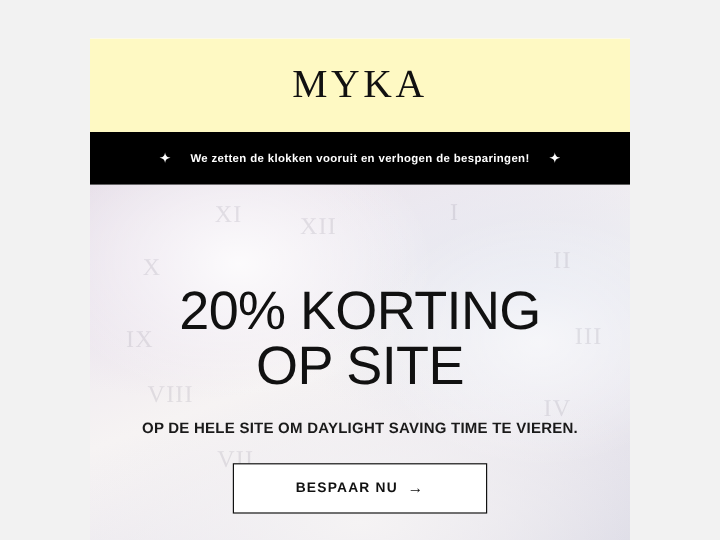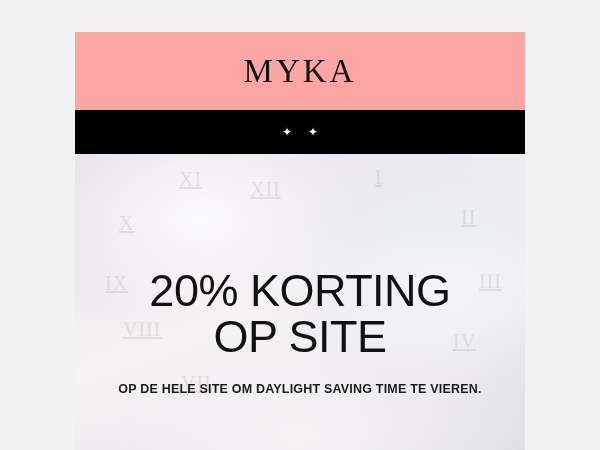--- a/index.html
+++ b/index.html
@@ -18,21 +18,21 @@
     left: 75px;
     top: 32px;
     width: 450px;
     height: 418px;
     background: #ffffff;
     overflow: hidden;
   }
   
   .logo-bar {
     height: 78px;
-    background: #fca5a5;
+    background: #fef9c3;
     display: flex;
     align-items: center;
     justify-content: center;
   }
   .logo {
     font-family: "Liberation Serif", serif;
     font-size: 33px;
     letter-spacing: 3px;
     color: #111111;
     font-weight: 400;
@@ -89,21 +89,21 @@
   }
   .clock-marks {
     position: absolute;
     inset: 0;
     pointer-events: none;
     font-family: "Liberation Serif", serif;
     color: rgba(120,115,130,0.16);
     font-size: 20px;
     letter-spacing: 1px;
   }
-  .clock-marks span { position: absolute; text-decoration: underline; }
+  .clock-marks span { position: absolute; }
   .cm-xii { left: 175px; top: 24px; }
   .cm-i   { left: 300px; top: 12px; }
   .cm-ii  { left: 386px; top: 52px; }
   .cm-iii { left: 404px; top: 116px; }
   .cm-iv  { left: 378px; top: 176px; text-align: right; }
   .cm-ix  { left: 30px;  top: 118px; }
   .cm-x   { left: 44px;  top: 58px; }
   .cm-xi  { left: 104px; top: 14px; }
   .cm-viii{ left: 48px;  top: 164px; }
   .cm-vii { left: 106px; top: 218px; }
@@ -160,20 +160,21 @@
 <body>
 
 <div class="email-wrap">
 
   <div class="logo-bar">
     <div class="logo">MYKA</div>
   </div>
 
   <div class="announce-bar">
     <span class="sparkle">✦</span>
+    <span class="announce-text">We zetten de klokken vooruit en verhogen de besparingen!</span>
     <span class="sparkle">✦</span>
   </div>
 
   <div class="hero">
     <div class="hero-glow"></div>
     <div class="hero-glow2"></div>
 
     <div class="clock-marks">
       <span class="cm-xii">XII</span>
       <span class="cm-i">I</span>
@@ -186,16 +187,20 @@
       <span class="cm-viii">VIII</span>
       <span class="cm-vii">VII</span>
     </div>
 
     <div class="hero-inner">
       <h1 class="headline">
         <span>20% KORTING</span>
         <span class="line2">OP SITE</span>
       </h1>
       <div class="subhead">OP DE HELE SITE OM DAYLIGHT SAVING TIME TE VIEREN.</div>
+      <div class="cta-btn">
+        <span>BESPAAR NU</span>
+        <span class="cta-arrow">→</span>
+      </div>
     </div>
   </div>
 
 </div>
 
 </body></html>

